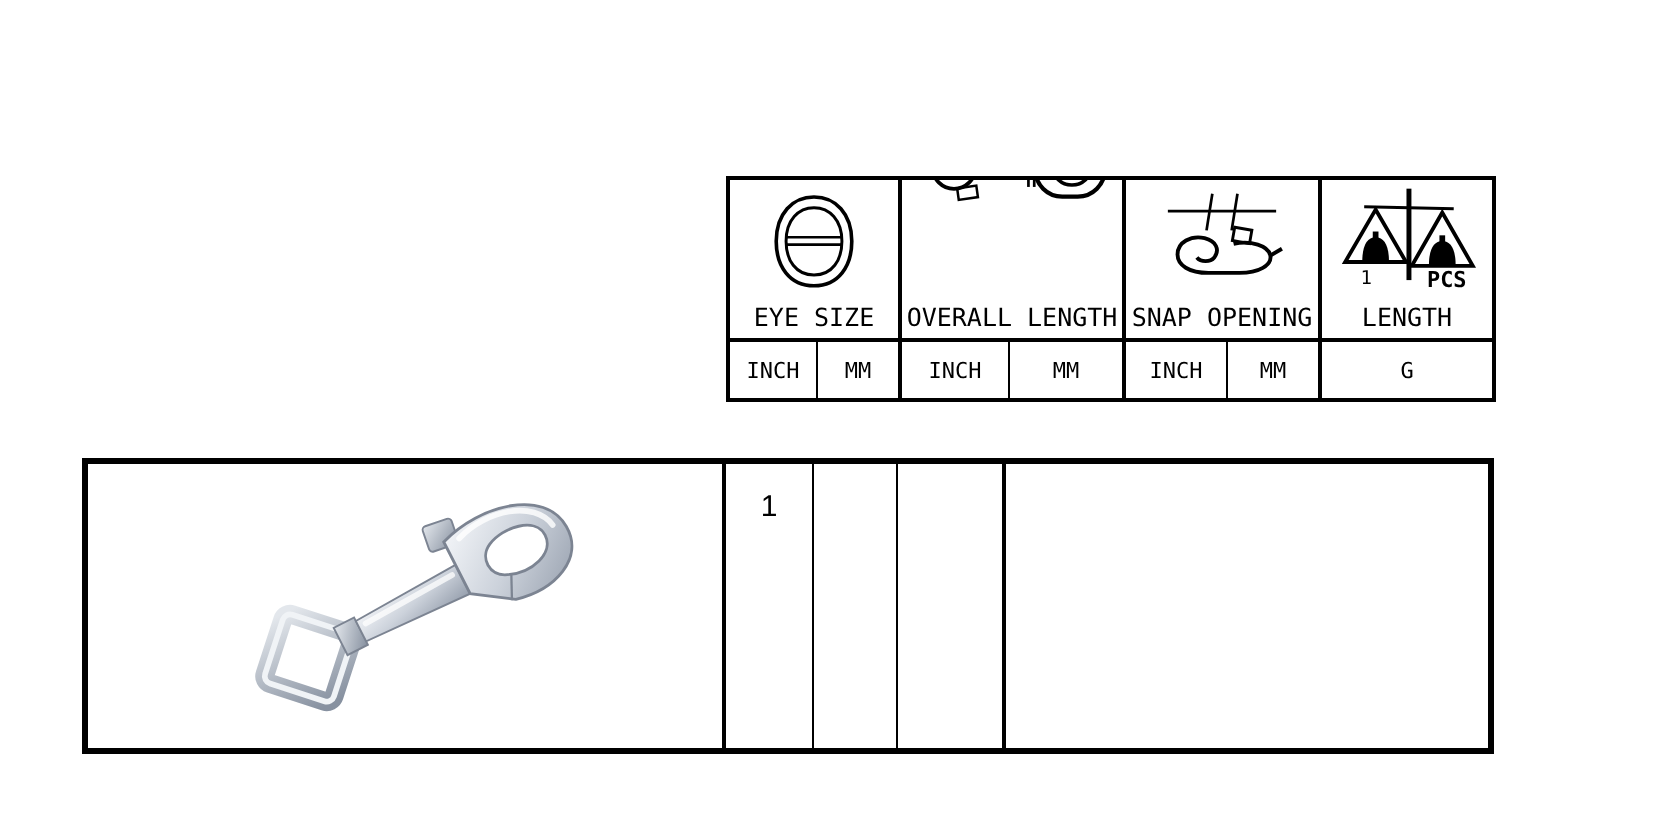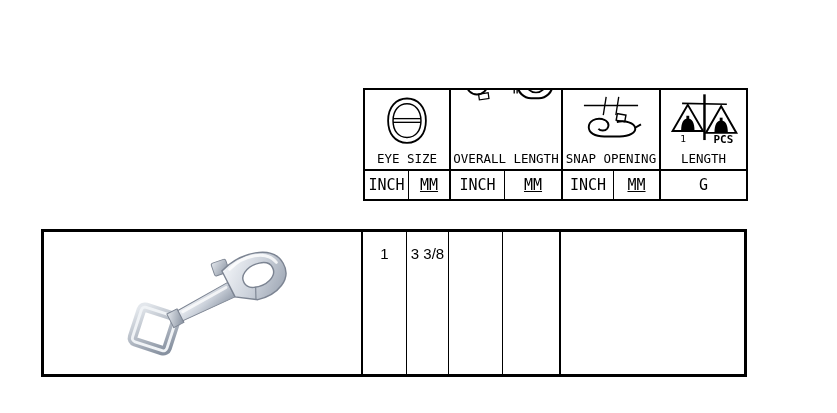--- a/index.html
+++ b/index.html
@@ -12,22 +12,22 @@
     grid-template-columns:44px 42px 54px 58px 51px 47px 85px;
     grid-template-rows:81px 28px;}
   .group-cell{grid-row:1;display:flex;flex-direction:column;align-items:center;
     justify-content:flex-end;box-sizing:border-box;border-right:2px solid #000;
     border-bottom:2px solid #000;padding-bottom:3px;overflow:hidden;}
   .group-cell.last{border-right:none;}
   .g1{grid-column:1/3;} .g2{grid-column:3/5;gap:45px;} .g3{grid-column:5/7;justify-content:center;} .g4{grid-column:7/8;}
   .icon-box{flex:1;display:flex;align-items:center;justify-content:center;width:100%;}
   .group-label{font-size:12.5px;letter-spacing:0px;line-height:14px;white-space:nowrap;}
   .unit-cell{grid-row:2;display:flex;align-items:center;justify-content:center;
-    box-sizing:border-box;font-size:15px;border-right:1px solid #000;}
-  .unit-cell.group-end{border-right:2px solid #000;text-decoration:underline;}
+    box-sizing:border-box;font-size:11px;border-right:1px solid #000;}
+  .unit-cell.group-end{border-right:2px solid #000;}
   .unit-cell.last{border-right:none;}
 
   
   .data-table{position:absolute;left:41px;top:229px;width:706px;height:148px;
     box-sizing:border-box;border:3px solid #000;background:#fff;display:grid;
     grid-template-columns:319px 44px 42px 54px 58px 51px 47px 85px;}
   .photo-cell{box-sizing:border-box;border-right:2px solid #000;display:flex;
     align-items:center;justify-content:center;}
   .value-cell{box-sizing:border-box;border-right:1px solid #000;display:flex;
     justify-content:center;align-items:flex-start;padding-top:13px;
@@ -148,19 +148,18 @@
 
           <path fill-rule="evenodd" fill="url(#chrome)" stroke="#7c8492" stroke-width="1.5" d="M 108,-22 C 134,-31 168,-23 169,0 C 170,19 149,27 128,22 L 108,8.5 L 108,-22 Z
                M 129,-10 C 121,-6 121,5 130,8.5 C 142,13.5 157,9.5 157,-1 C 157,-12 139,-15 129,-10 Z"></path>
           <path d="M 126,21.5 L 132,9" stroke="#7c8492" stroke-width="1.2"></path>
           <path d="M 116,-20 C 136,-27 160,-20 163,-4" stroke="#ffffff" stroke-width="3" fill="none" opacity="0.8" stroke-linecap="round"></path>
         </g>
       </svg>
     </div>
 
     <div class="value-cell">1</div>
-    <div class="value-cell">3 3/8</div>
     <div class="value-cell"></div>
     <div class="value-cell group-end"></div>
     <div class="value-cell last"></div>
   </div>
 
 </div>
 
 </body></html>

